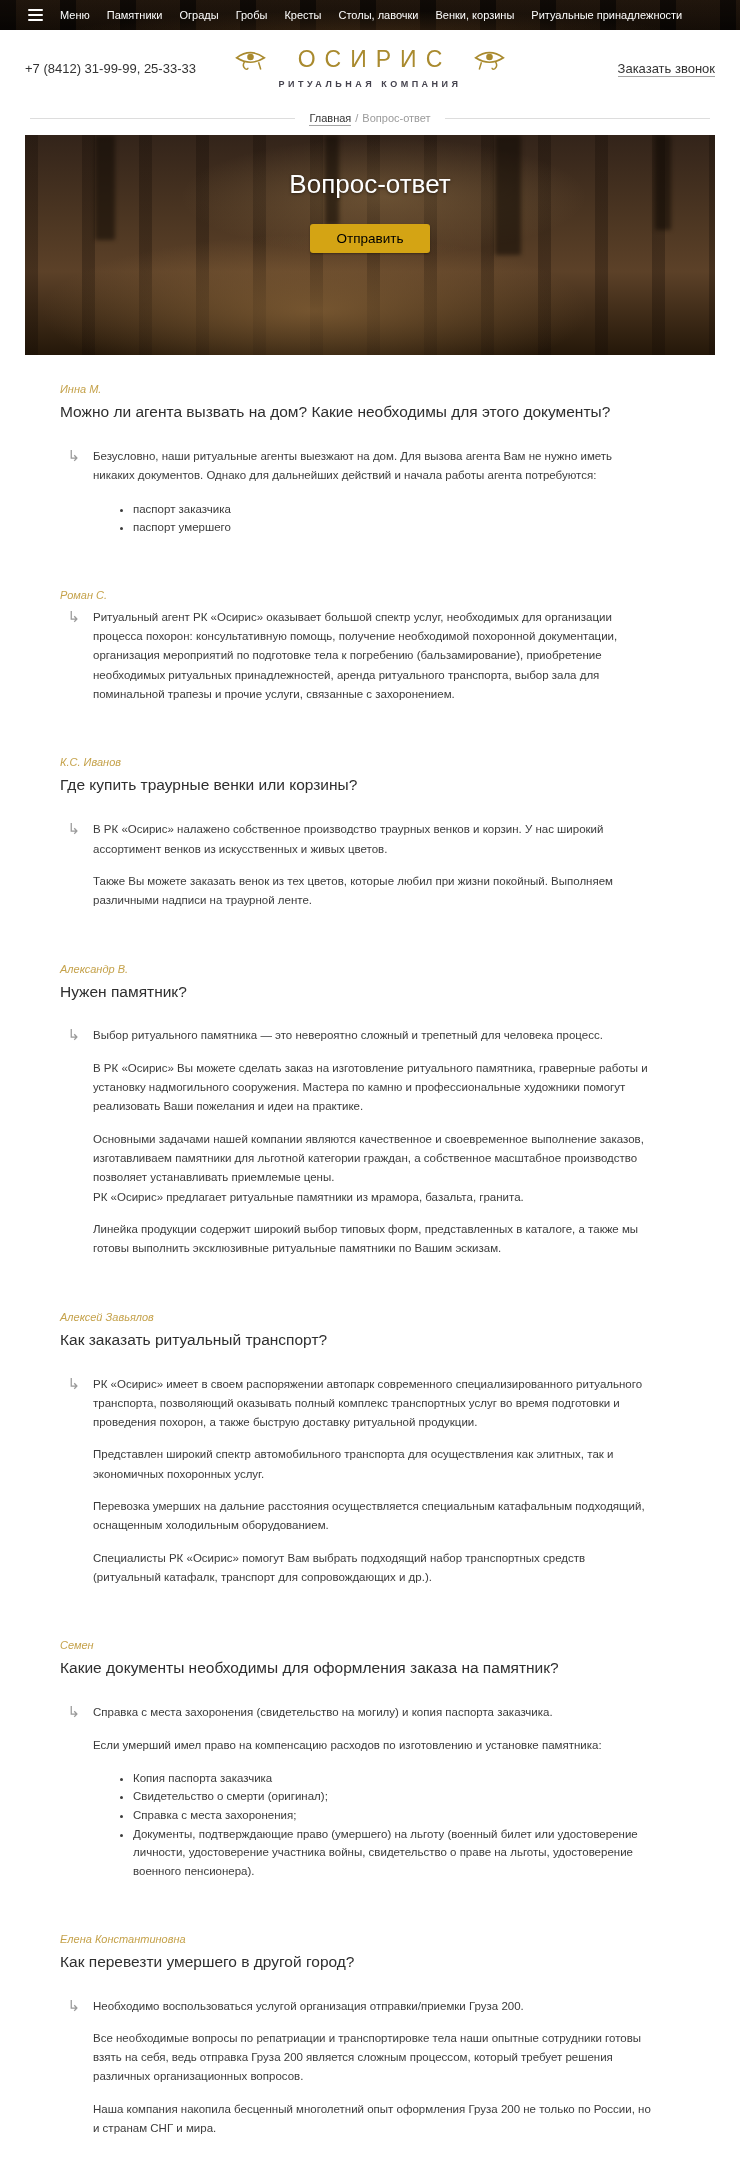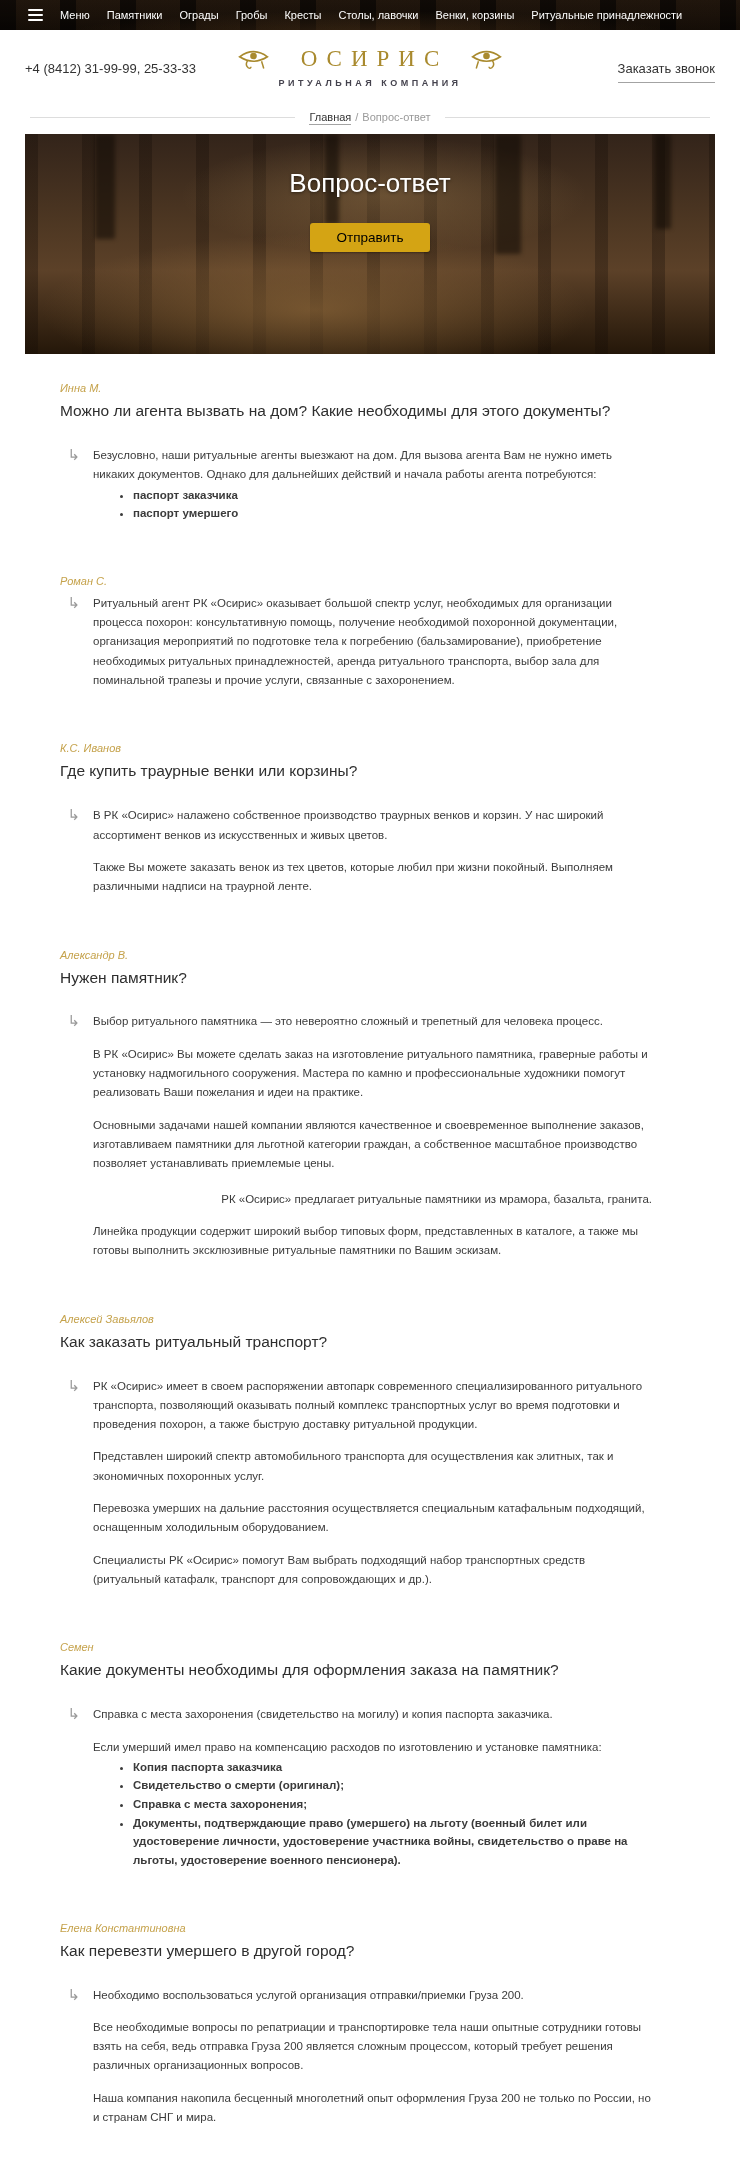--- a/index.html
+++ b/index.html
@@ -28,27 +28,27 @@
   .hamburger i { display:block; width:15px; height:2px; background:#fff; border-radius:1px; }
   .nav-link { color:#fff; font-size:11px; white-space:nowrap; }
 
   
   .header {
     display:flex; align-items:center; justify-content:space-between;
     padding:16px 25px 12px 25px;
   }
   .header-phone { font-size:13px; color:#333; width:215px; }
   .logo { text-align:center; display:block; }
-  .logo-row { display:flex; align-items:center; justify-content:center; gap:22px; color:#a98a2e;font-family:Liberation Serif, serif; }
+  .logo-row { display:flex; align-items:center; justify-content:center; gap:22px; color:#a98a2e; }
   .logo-text { font-size:23px; letter-spacing:9px; color:#a98a2e; padding-left:9px; }
   .eye { width:33px; height:22px; display:block; }
   .eye.flip { transform:scaleX(-1); }
   .logo-sub { margin-top:7px; font-size:9px; letter-spacing:3.5px; color:#45434e; font-weight:bold; }
   .callback { width:215px; text-align:right; font-size:13px; color:#333; }
-  .callback span { border-bottom:1px solid rgba(51,51,51,.45); padding-bottom:6px; }
+  .callback span { border-bottom:1px solid rgba(51,51,51,.45); padding-bottom:0; }
 
   
   .breadcrumb { display:flex; align-items:center; gap:14px; padding:9px 30px 11px; font-size:11px; }
   .bc-line { flex:1; height:1px; background:#ddd; }
   .bc-text { white-space:nowrap; color:#9a9a9a; }
   .bc-home { color:#333; border-bottom:1px solid rgba(51,51,51,.45); padding-bottom:1px; }
   .bc-sep { margin:0 4px; color:#9a9a9a; }
 
   
   .hero {
@@ -93,22 +93,22 @@
   
   .qa-list { margin:0 60px; padding-top:28px; }
   .qa-item { margin-bottom:52px; }
   .qa-author { font-size:11px; font-style:italic; color:#c5a24b; margin-bottom:7px; }
   .qa-question { font-size:15.5px; font-weight:400; color:#2e2e2e; line-height:1.35; margin-bottom:24px; }
   .qa-answer { display:flex; gap:13px; }
   .qa-arrow { width:20px; flex:0 0 20px; color:#9a9a9a; font-size:15px; line-height:1.2; text-align:right; }
   .qa-body { flex:1; padding-right:28px; }
   .qa-p { font-size:11.5px; line-height:1.68; color:#3b3b3b; }
   .qa-p + .qa-p { margin-top:13px; }
-  .qa-p.tight { margin-top:16px;text-align:right; }
-  .qa-ul { margin:1px 0 0 0; padding-left:40px; list-style:disc;font-weight:bold; }
+  .qa-p.tight { margin-top:0; }
+  .qa-ul { margin:14px 0 0 0; padding-left:40px; list-style:disc; }
   .qa-ul li { font-size:11.5px; line-height:1.62; color:#3b3b3b; }
 </style>
 </head>
 <body>
 
 <nav class="topnav">
   <span class="hamburger">
       <i></i>
       <i></i>
       <i></i>
@@ -119,21 +119,21 @@
       <a class="nav-link">Ограды</a>
       <a class="nav-link">Гробы</a>
       <a class="nav-link">Кресты</a>
       <a class="nav-link">Столы, лавочки</a>
       <a class="nav-link">Венки, корзины</a>
       <a class="nav-link">Ритуальные принадлежности</a>
     </span>
 </nav>
 
 <header class="header">
-  <div class="header-phone">+4 (8412) 31-99-99, 25-33-33</div>
+  <div class="header-phone">+7 (8412) 31-99-99, 25-33-33</div>
   <a class="logo">
     <span class="logo-row">
       <svg class="eye flip" viewBox="0 0 44 30" fill="none" stroke="#a98a2e">
         <path d="M3 12 Q 22 -2 41 12 Q 22 24 3 12 Z" stroke-width="2.2"></path>
         <circle cx="22" cy="11" r="4.5" fill="#a98a2e" stroke="none"></circle>
         <path d="M11 18 L 8 28" stroke-width="2"></path>
         <path d="M30 17 Q 34 24 29 27 Q 25.5 28.5 25.5 25.5" stroke-width="2"></path>
       </svg>
       <span class="logo-text">ОСИРИС</span>
       <svg class="eye" viewBox="0 0 44 30" fill="none" stroke="#a98a2e">

